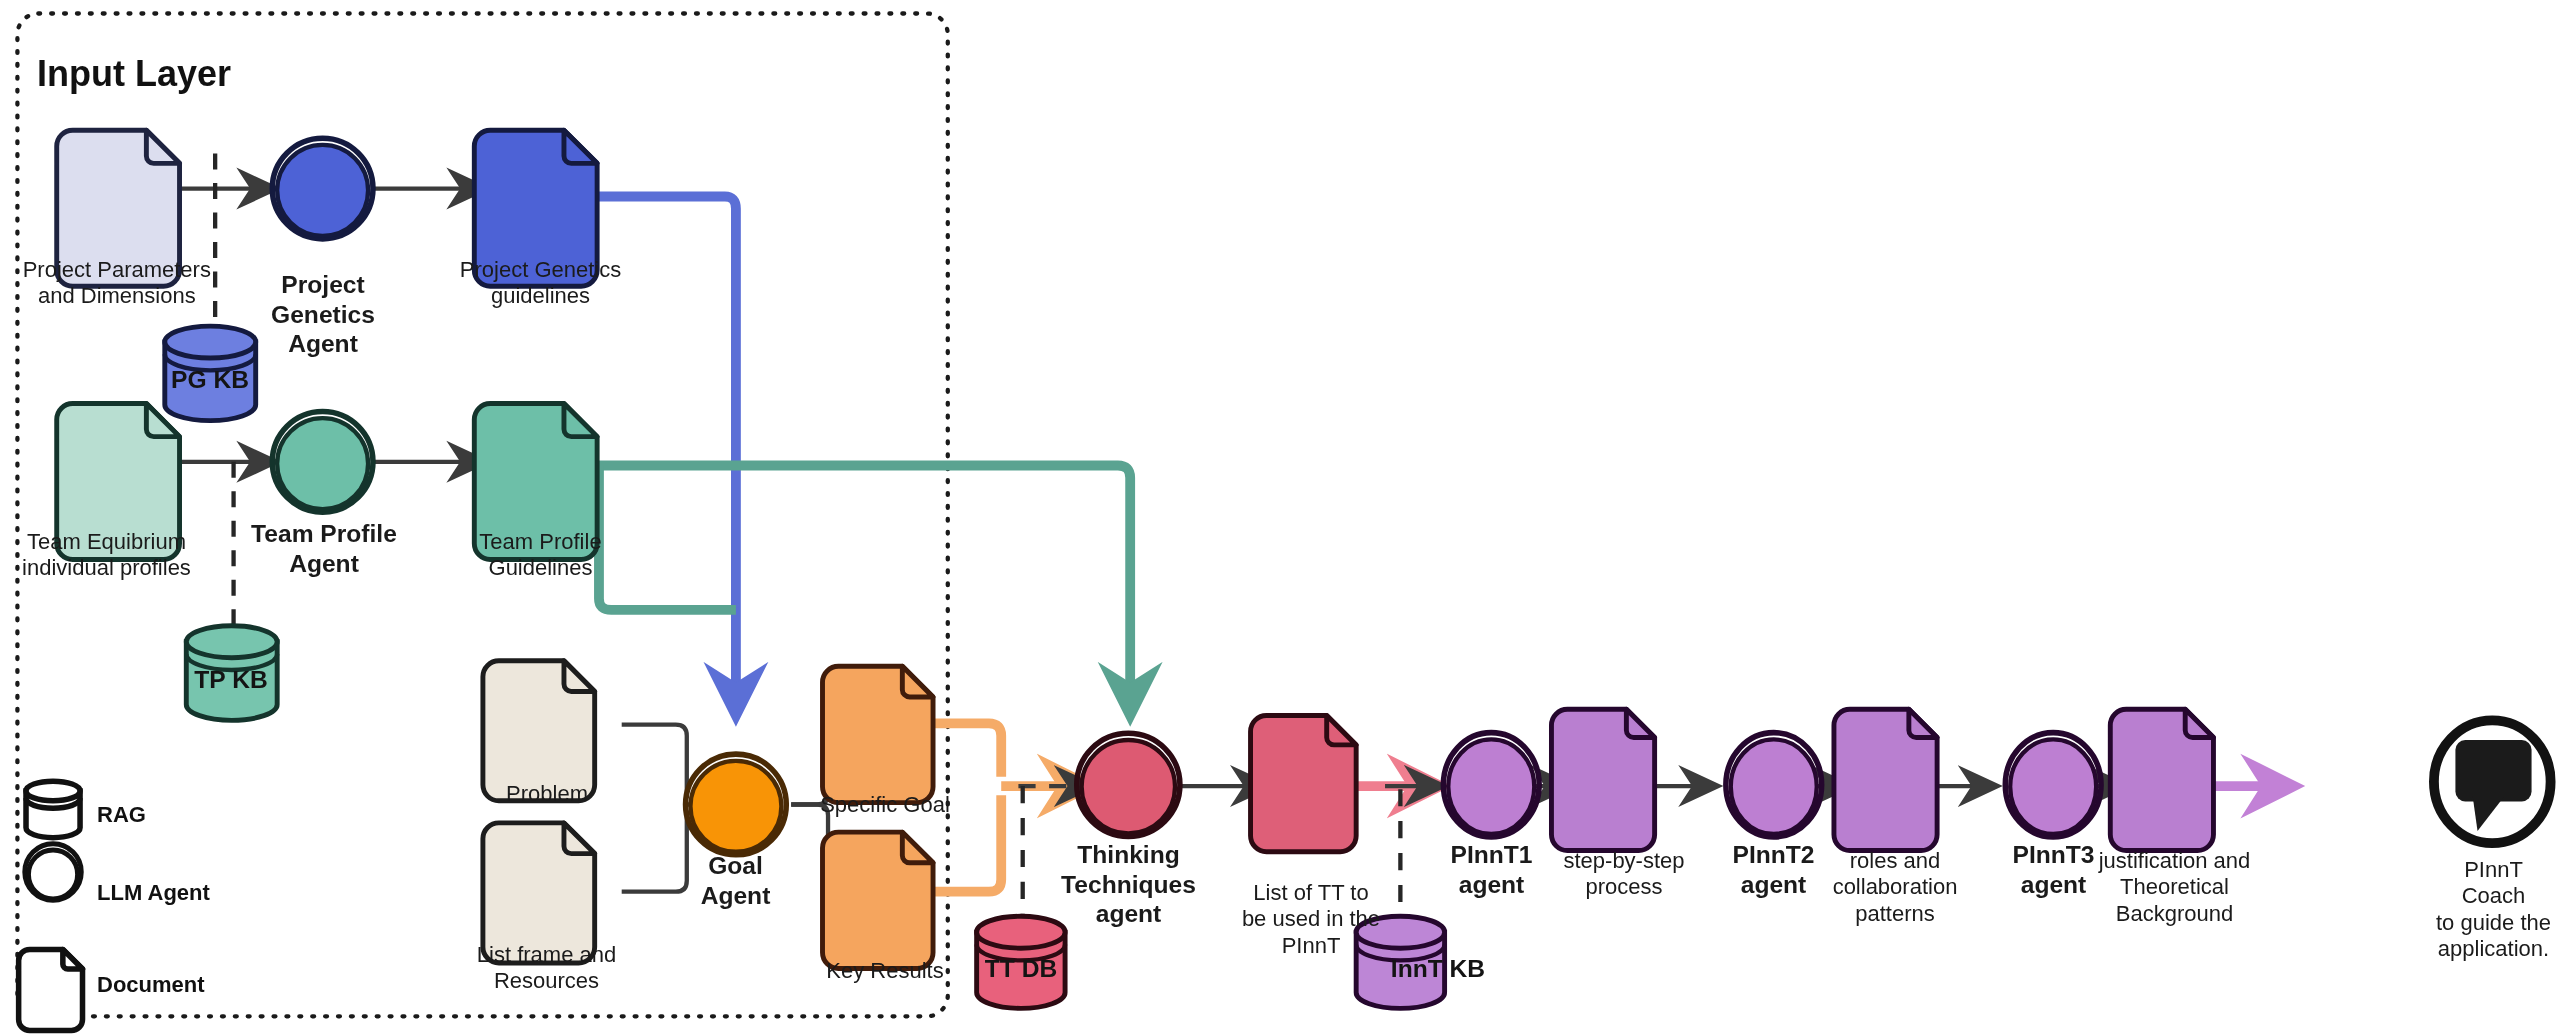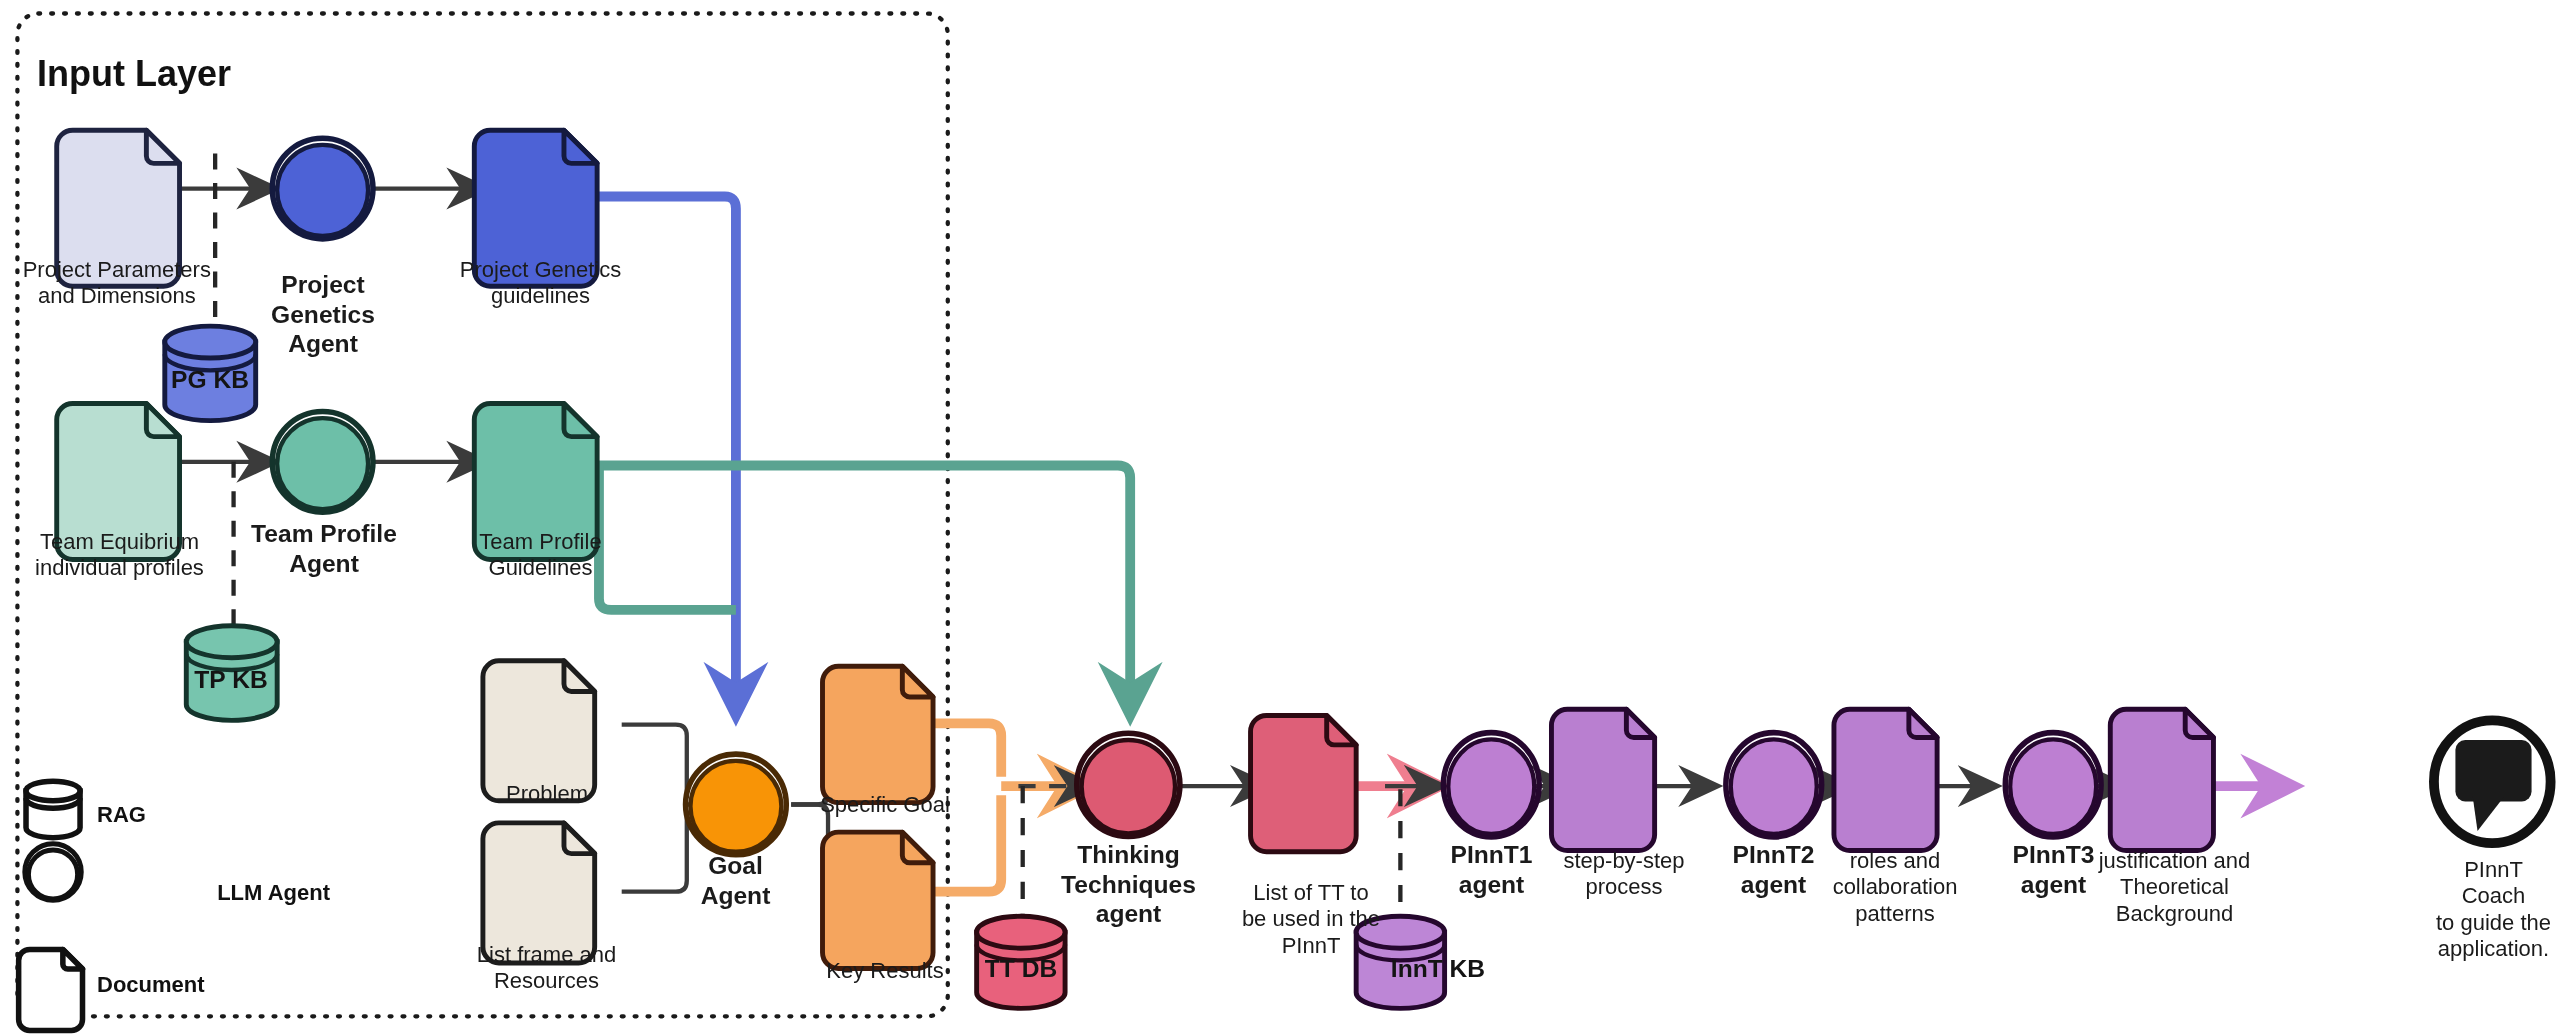--- a/index.html
+++ b/index.html
@@ -226,21 +226,21 @@
 and Dimensions</div>
 
   <div class="lbl lbl-title" style="left:37px;top:52px;width:369px;">Input Layer</div>
   <div class="lbl lbl-agent" style="left:246px;top:246px;width:154px;margin-top:24px;">Project
 Genetics
 Agent</div>
   <div class="lbl lbl-doc" style="left:436px;top:257px;width:209px;">Project Genetics
 guidelines</div>
   <div class="lbl lbl-kb" style="left:161px;top:365px;width:98px;">PG KB</div>
 
-  <div class="lbl lbl-doc" style="left:15px;top:529px;width:209px;text-align:center;">Team Equibrium
+  <div class="lbl lbl-doc" style="left:2px;top:529px;width:209px;text-align:center;">Team Equibrium
 individual profiles</div>
   <div class="lbl lbl-agent" style="left:238px;top:519px;width:172px;">Team Profile
 Agent</div>
   <div class="lbl lbl-doc" style="left:436px;top:529px;width:209px;">Team Profile
 Guidelines</div>
   <div class="lbl lbl-kb" style="left:182px;top:665px;width:98px;">TP KB</div>
 
   <div class="lbl lbl-doc" style="left:461px;top:781px;width:172px;">Problem</div>
   <div class="lbl lbl-doc" style="left:436px;top:942px;width:221px;">List frame and
 Resources</div>
@@ -273,17 +273,17 @@
 agent</div>
   <div class="lbl lbl-doc" style="left:2070px;top:848px;width:209px;">justification and
 Theoretical
 Background</div>
   <div class="lbl lbl-doc" style="left:2395px;top:857px;width:197px;">PInnT
 Coach
 to guide the
 application.</div>
 
   <div class="lbl lbl-legend" style="left:97px;top:802px;width:184px;">RAG</div>
-  <div class="lbl lbl-legend" style="left:97px;top:880px;width:233px;text-align:right;">LLM Agent</div>
+  <div class="lbl lbl-legend" style="left:97px;top:880px;width:233px;">LLM Agent</div>
   <div class="lbl lbl-legend" style="left:97px;top:972px;width:233px;">Document</div>
 
 </div>
 
 
 </body></html>

